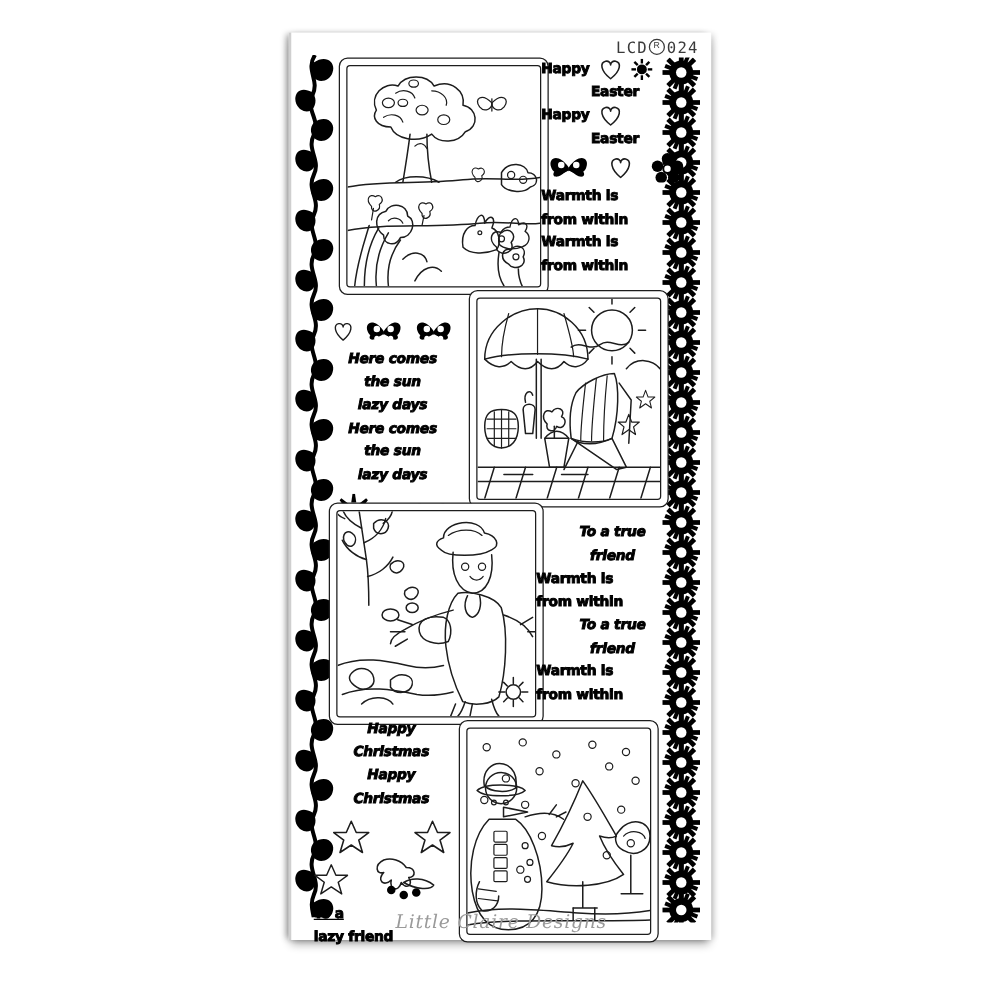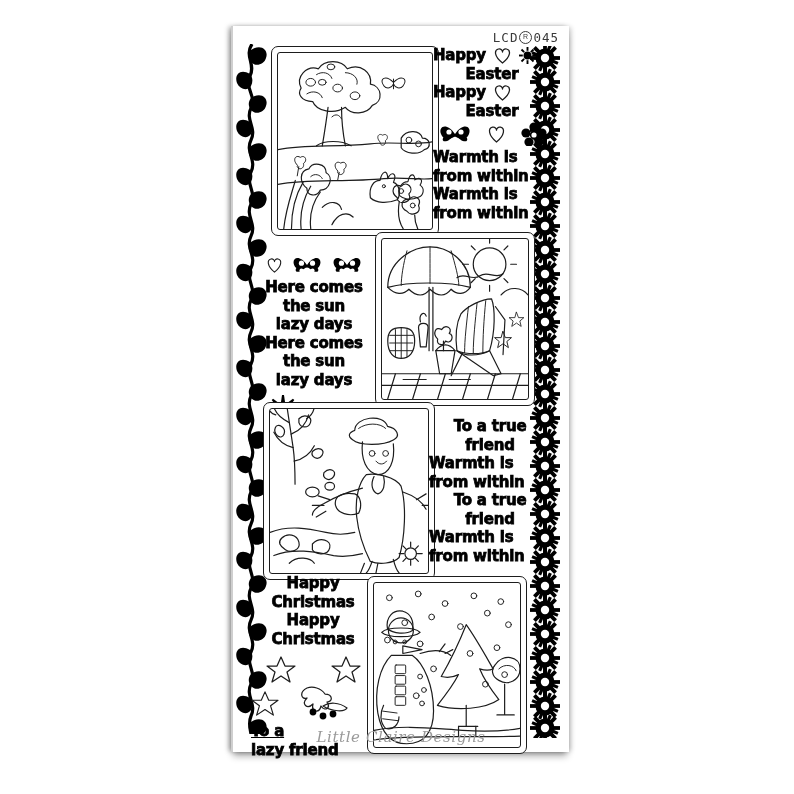--- a/index.html
+++ b/index.html
@@ -48,25 +48,25 @@
 
   #frame-spring{left:38px;top:20px;width:168px;height:190px;}
   #frame-summer{left:142px;top:206px;width:160px;height:174px;}
   #frame-autumn{left:30px;top:376px;width:172px;height:178px;}
   #frame-winter{left:134px;top:550px;width:160px;height:178px;}
 
   
   .words{position:absolute;color:#000;}
   .words .ln{
     font-family:"DejaVu Sans", sans-serif;
-    font-weight:bold;font-size:15px;line-height:18.5px;
+    font-weight:bold;font-size:11px;line-height:18.5px;
     white-space:nowrap;letter-spacing:-.2px;
     -webkit-text-stroke:.75px #000;
   }
-  .ln.c{text-align:center;}
+  .ln.c{text-align:center;font-style:italic;}
   .ln.r{text-align:center;}
   .ln.l{text-align:left;}
 
   #words-easter{left:200px;top:20px;width:118px;}
   #words-sun{left:22px;top:226px;width:118px;}
   #words-friend{left:196px;top:391px;width:122px;}
   #words-xmas{left:18px;top:548px;width:124px;}
 
   .motifs{display:flex;align-items:center;gap:6px;margin:1px 0;}
   .motifs.c{justify-content:center;}
@@ -83,21 +83,21 @@
 </head>
 <body>
 
 <div id="stage">
 
  <div id="sheet">
 
   <div class="code">
     <span>LCD</span>
     <span class="reg">R</span>
-    <span>045</span>
+    <span>024</span>
   </div>
 
   <svg class="ivy" viewBox="0 0 34 690">
     <g class="solid">
       <path d="M17 0 C9 12 21 20 15 32 C9 44 22 52 16 64 C10 76 22 84 16 96
                C10 108 22 116 16 128 C10 140 22 148 16 160 C10 172 22 180 16 192
                C10 204 22 212 16 224 C10 236 22 244 16 256 C10 268 22 276 16 288
                C10 300 22 308 16 320 C10 332 22 340 16 352 C10 364 22 372 16 384
                C10 396 22 404 16 416 C10 428 22 436 16 448 C10 460 22 468 16 480
                C10 492 22 500 16 512 C10 524 22 532 16 544 C10 556 22 564 16 576

